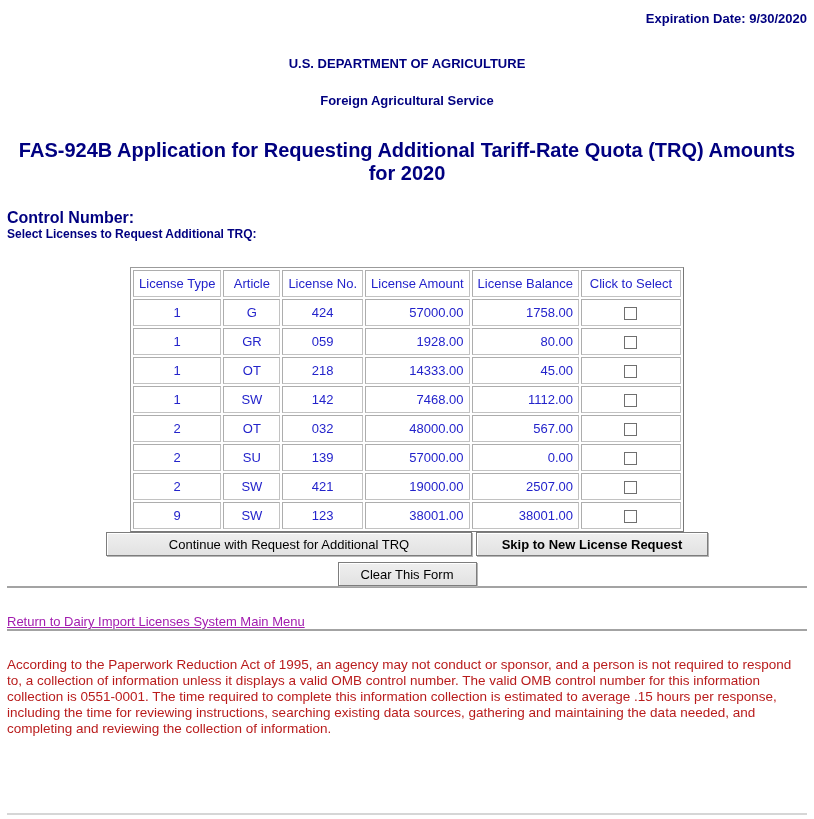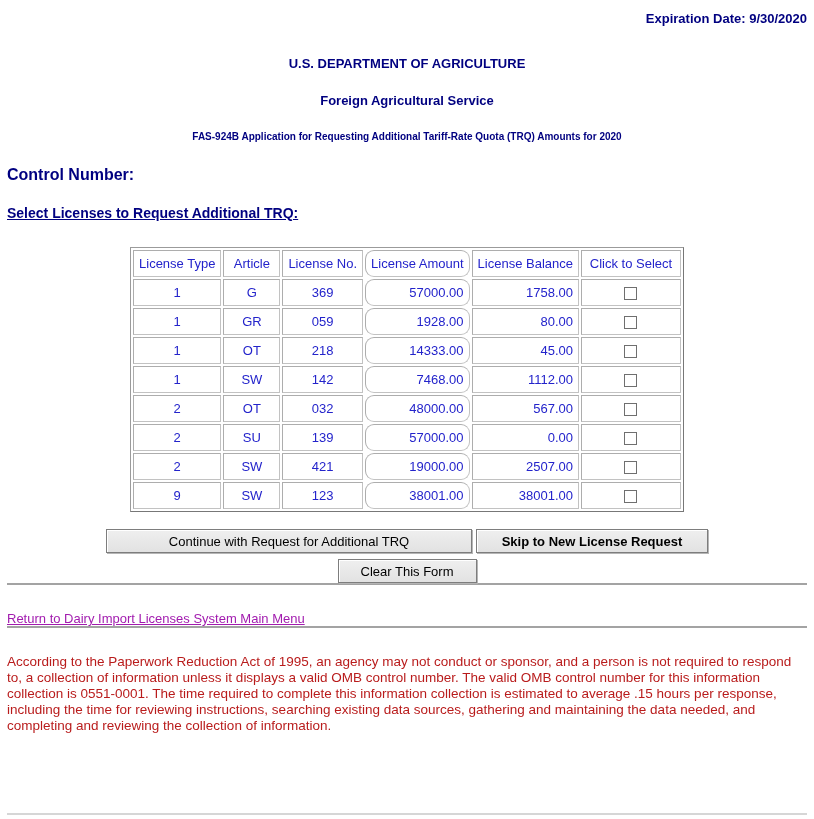--- a/index.html
+++ b/index.html
@@ -11,23 +11,23 @@
     color: #2323cb;
     padding: 8px 7px 0 7px;
     overflow: hidden;
     position: relative;
   }
   .navy { color: #000080; font-weight: bold; }
   .omb-block { text-align: right; line-height: 18px; margin-top: 2px; }
   .center { text-align: center; }
   .dept-line   { margin-top: 28px; font-size: 13px; }
   .agency-line { margin-top: 22px; font-size: 13px; }
-  .form-title  { margin-top: 23px; font-size: 10px; }
+  .form-title  { margin-top: 31px; font-size: 20px; }
   .control-label { margin-top: 24px; font-size: 16px; }
-  .select-label  { margin-top: 21px; font-size: 14px; text-decoration: underline; }
+  .select-label  { font-size: 12px; }
 
   table.license-table {
     margin: 26px auto 0 auto;
     border-collapse: separate;
     border-spacing: 2px;
     border: 1px solid #9b9b9b;
     border-right-color: #777; border-bottom-color: #777;
     background: #fff;
   }
   table.license-table th, table.license-table td {
@@ -37,36 +37,35 @@
     color: #2323cb;
     font-size: 13px;
     height: 27px;
     padding: 2px 5px;
     background: #fff;
     white-space: nowrap;
   }
   .col0 { width: 85px;  text-align: center; }
   .col1 { width: 57px;  text-align: center; margin-left: 45px; }
   .col2 { width: 75px;  text-align: center; }
-  .col3 { width: 104px; text-align: right; border-radius: 9px; }
+  .col3 { width: 104px; text-align: right; }
   .col4 { width: 102px; text-align: right; }
   .col5 { width: 100px; text-align: center; }
   th.col0, th.col1, th.col2, th.col3, th.col4, th.col5 { text-align: center; }
 
   input[type="checkbox"] {
     appearance: none; -webkit-appearance: none;
     width: 13px; height: 13px;
     border: 1px solid #6f6f6f;
     background: #fff;
     vertical-align: middle;
     margin: 0;
   }
 
   .button-row {
-    margin-top: 17px;
     display: flex; justify-content: center; gap: 4px;
   }
   .button-row2 { margin-top: 6px; display: flex; justify-content: center; }
   button.win-btn {
     font-family: "Liberation Sans", "DejaVu Sans", sans-serif;
     font-size: 13px;
     color: #000;
     height: 24px;
     background: linear-gradient(#efefef, #e2e2e2);
     border: 1px solid #7d7d7d;
@@ -124,21 +123,21 @@
       <th class="col2">License No.</th>
       <th class="col3">License Amount</th>
       <th class="col4">License Balance</th>
       <th class="col5">Click to Select</th>
     </tr>
   </thead>
   <tbody>
       <tr>
         <td class="col0">1</td>
         <td class="col1">G</td>
-        <td class="col2">369</td>
+        <td class="col2">424</td>
         <td class="col3">57000.00</td>
         <td class="col4">1758.00</td>
         <td class="col5"><input type="checkbox" style=""></td>
       </tr>
       <tr>
         <td class="col0">1</td>
         <td class="col1">GR</td>
         <td class="col2">059</td>
         <td class="col3">1928.00</td>
         <td class="col4">80.00</td>

